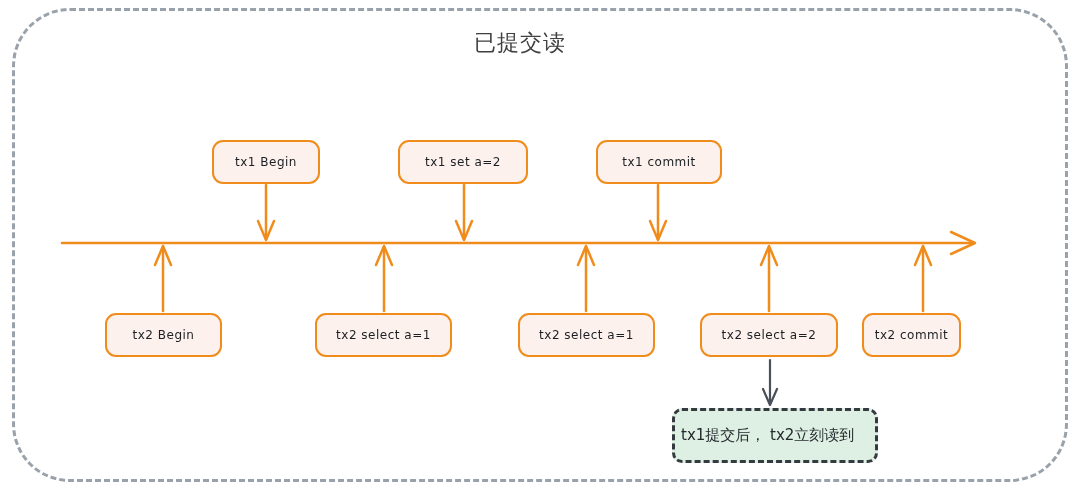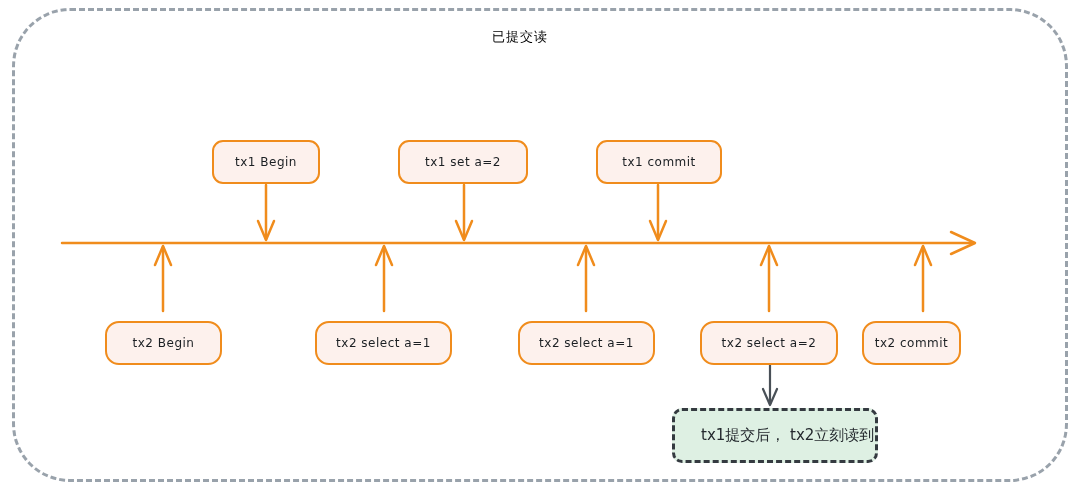--- a/index.html
+++ b/index.html
@@ -7,36 +7,36 @@
     width:1080px;height:490px;position:relative;background:#ffffff;
     font-family:"DejaVu Sans","Liberation Sans",sans-serif;
     overflow:hidden;
   }
   .frame{
     position:absolute;left:12px;top:8px;width:1056px;height:474px;
     border:3px dashed #99a2ab;border-radius:58px;box-sizing:border-box;
   }
   .title{
     position:absolute;left:520px;top:28px;transform:translateX(-50%);
-    font-size:13px;color:#000000;letter-spacing:1px;white-space:nowrap;
+    font-size:22px;color:#404040;letter-spacing:1px;white-space:nowrap;
   }
   .arrow-layer{position:absolute;left:0;top:0;width:1080px;height:490px;pointer-events:none;}
   .event-box{
     position:absolute;height:44px;box-sizing:border-box;
     border:2.5px solid #f08c1c;border-radius:11px;background:#fdf1ed;
     display:flex;align-items:center;justify-content:center;
     font-size:12px;color:#1b1f23;letter-spacing:0.5px;white-space:nowrap;
   }
   .row-top .event-box{top:140px;}
-  .row-bottom .event-box{top:321px;border-radius:14px;}
+  .row-bottom .event-box{top:313px;}
   .note-box{
     position:absolute;left:672px;top:408px;width:206px;height:55px;box-sizing:border-box;
     border:3px dashed #343a40;border-radius:10px;background:#def0e3;
     display:flex;flex-direction:column;justify-content:center;
-    padding:0 26px;font-size:15px;color:#24292e;line-height:1.45;white-space:nowrap;
+    padding:0 6px;font-size:15px;color:#24292e;line-height:1.45;white-space:nowrap;
   }
 </style>
 </head>
 <body>
 
 <div class="frame"></div>
 
 <div class="title">已提交读</div>
 
 <svg class="arrow-layer" width="1080" height="490" viewBox="0 0 1080 490" fill="none" stroke="#f08c1c" stroke-width="2.5" stroke-linecap="round" stroke-linejoin="round">

